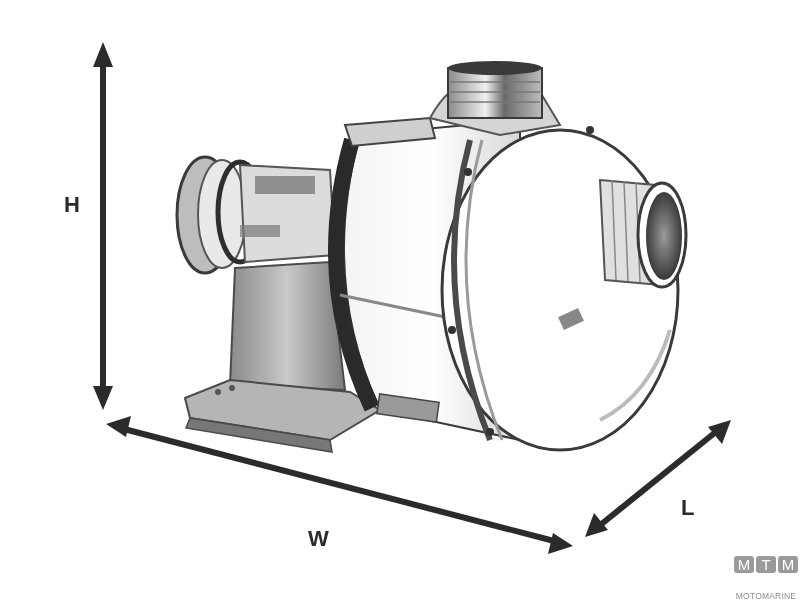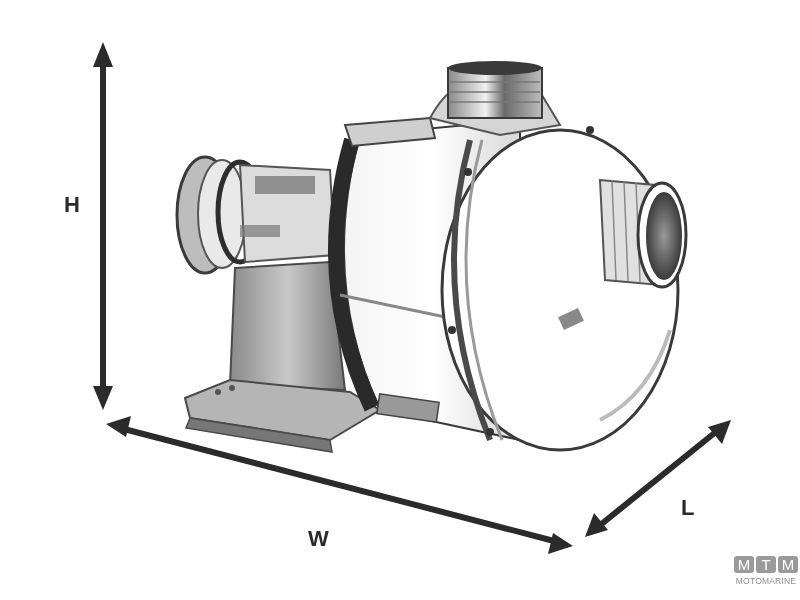--- a/index.html
+++ b/index.html
@@ -20,21 +20,21 @@
     text-align: center;
   }
   #logo .letters { display: flex; gap: 2px; justify-content: center; }
   #logo .letter {
     width: 20px; height: 17px; background: #9a9a9a; color: #ffffff;
     font-family: "Liberation Sans", sans-serif; font-size: 15px; line-height: 17px;
     border-radius: 3px; text-align: center;
   }
   #logo .brand {
     font-family: "Liberation Sans", sans-serif; font-size: 8.5px; color: #8c8c8c;
-    letter-spacing: 0.2px; margin-top: 3px; text-align: center;
+    letter-spacing: 0.2px; margin-top: 18px; text-align: center;
   }
 </style>
 </head>
 <body>
 
 <div id="canvas">
 
   <svg id="art" width="800" height="600" viewBox="0 0 800 600">
     <defs>
       <linearGradient id="gBody" x1="0" y1="0" x2="1" y2="0">

